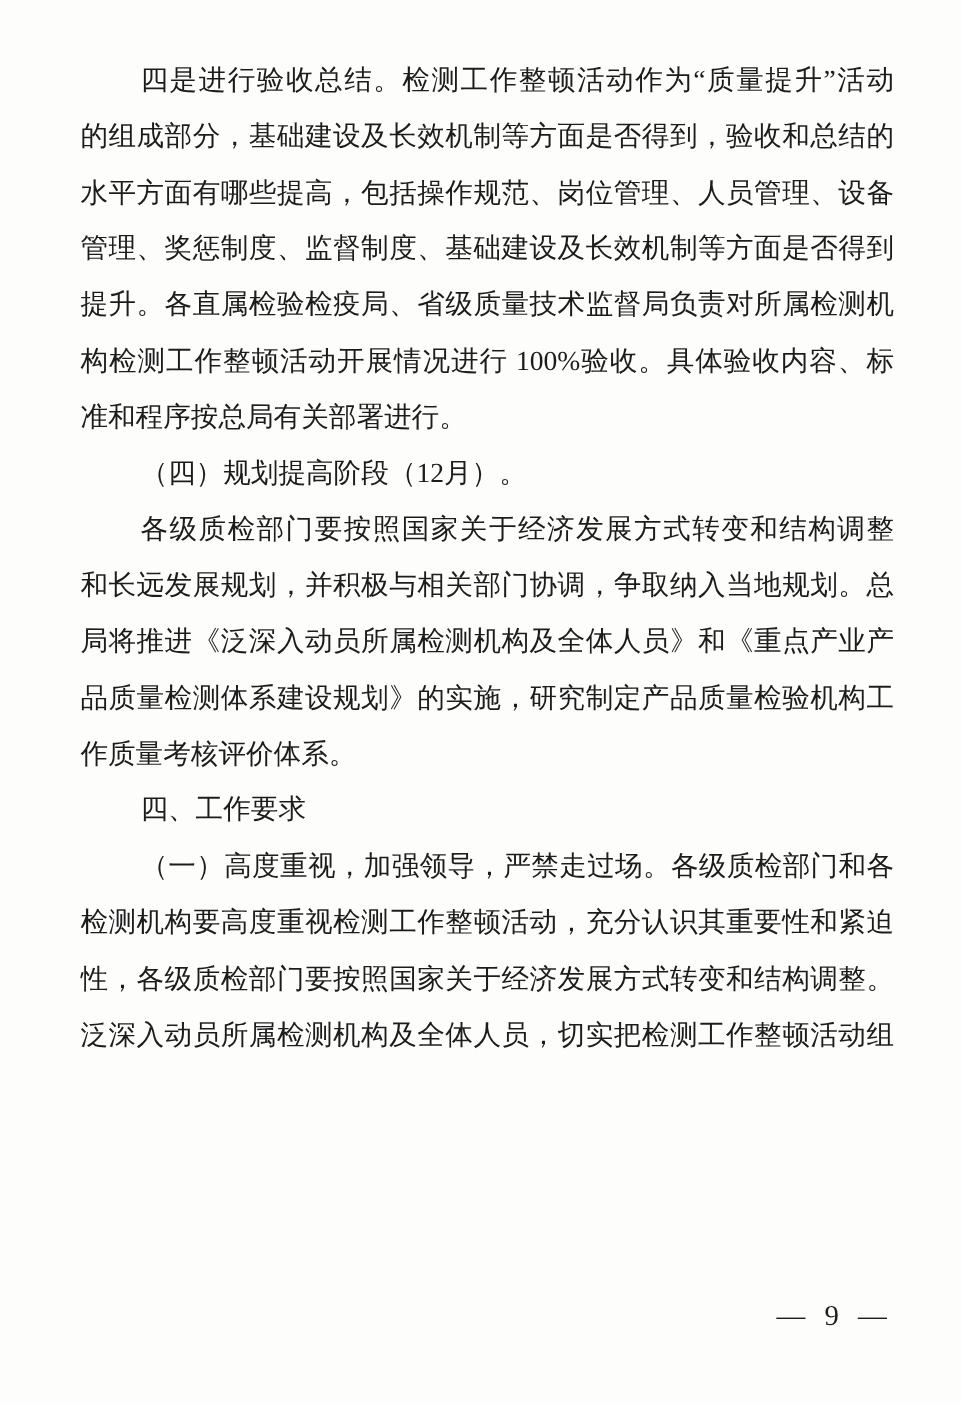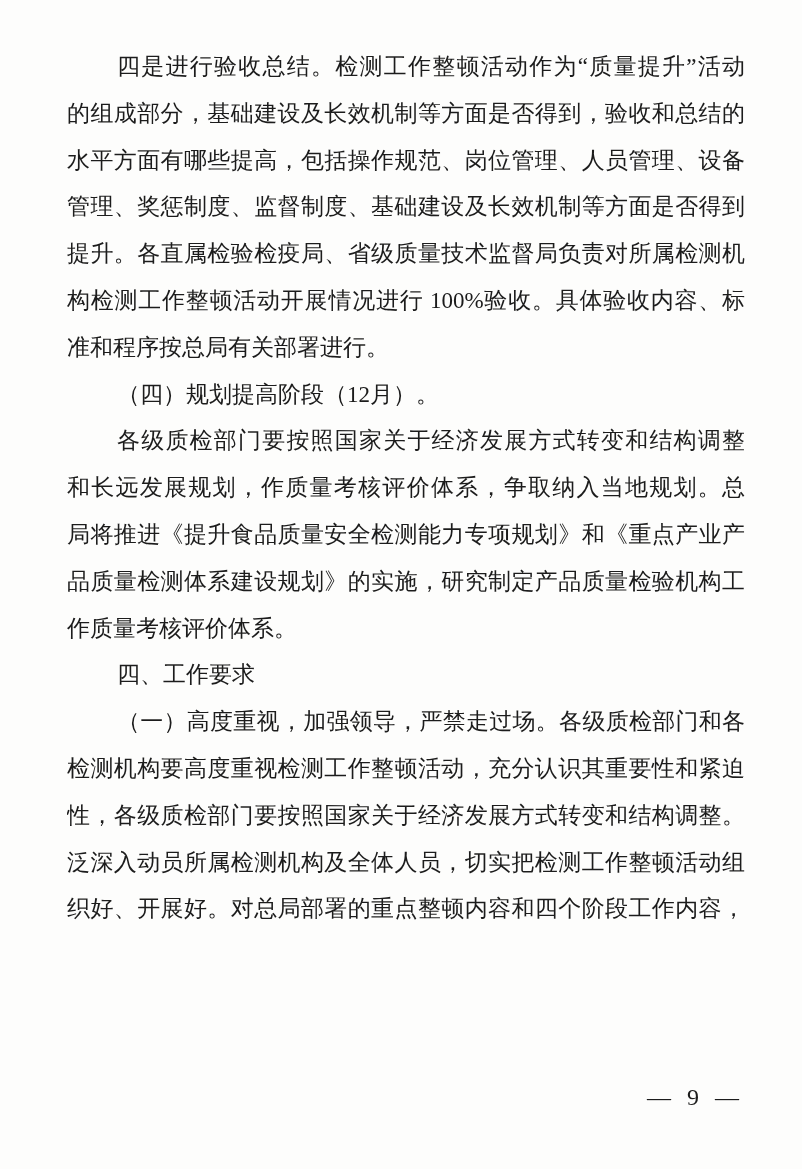--- a/index.html
+++ b/index.html
@@ -60,25 +60,24 @@
   <div class="content">
       <div class="line indent">四是进行验收总结。检测工作整顿活动作为“质量提升”活动</div>
       <div class="line">的组成部分，基础建设及长效机制等方面是否得到，验收和总结的重</div>
       <div class="line">水平方面有哪些提高，包括操作规范、岗位管理、人员管理、设备</div>
       <div class="line">管理、奖惩制度、监督制度、基础建设及长效机制等方面是否得到</div>
       <div class="line">提升。各直属检验检疫局、省级质量技术监督局负责对所属检测机</div>
       <div class="line">构检测工作整顿活动开展情况进行 100%验收。具体验收内容、标</div>
       <div class="line align-left">准和程序按总局有关部署进行。</div>
       <div class="line indent align-left">（四）规划提高阶段（12月）。</div>
       <div class="line indent">各级质检部门要按照国家关于经济发展方式转变和结构调整</div>
-      <div class="line">和长远发展规划，作质量考核评价体系，争取纳入当地规划。总</div>
-      <div class="line">局将推进《提升食品质量安全检测能力专项规划》和《重点产业产</div>
+      <div class="line">和长远发展规划，并积极与相关部门协调，争取纳入当地规划。总</div>
+      <div class="line">局将推进《泛深入动员所属检测机构及全体人员》和《重点产业产</div>
       <div class="line">品质量检测体系建设规划》的实施，研究制定产品质量检验机构工</div>
       <div class="line align-left">作质量考核评价体系。</div>
       <div class="line indent align-left">四、工作要求</div>
       <div class="line indent">（一）高度重视，加强领导，严禁走过场。各级质检部门和各</div>
       <div class="line">检测机构要高度重视检测工作整顿活动，充分认识其重要性和紧迫</div>
       <div class="line">性，各级质检部门要按照国家关于经济发展方式转变和结构调整。</div>
       <div class="line">泛深入动员所属检测机构及全体人员，切实把检测工作整顿活动组</div>
-      <div class="line">织好、开展好。对总局部署的重点整顿内容和四个阶段工作内容，</div>
     </div>
   <div class="page-number">— 9 —</div>
 </div>
 
 </body></html>

